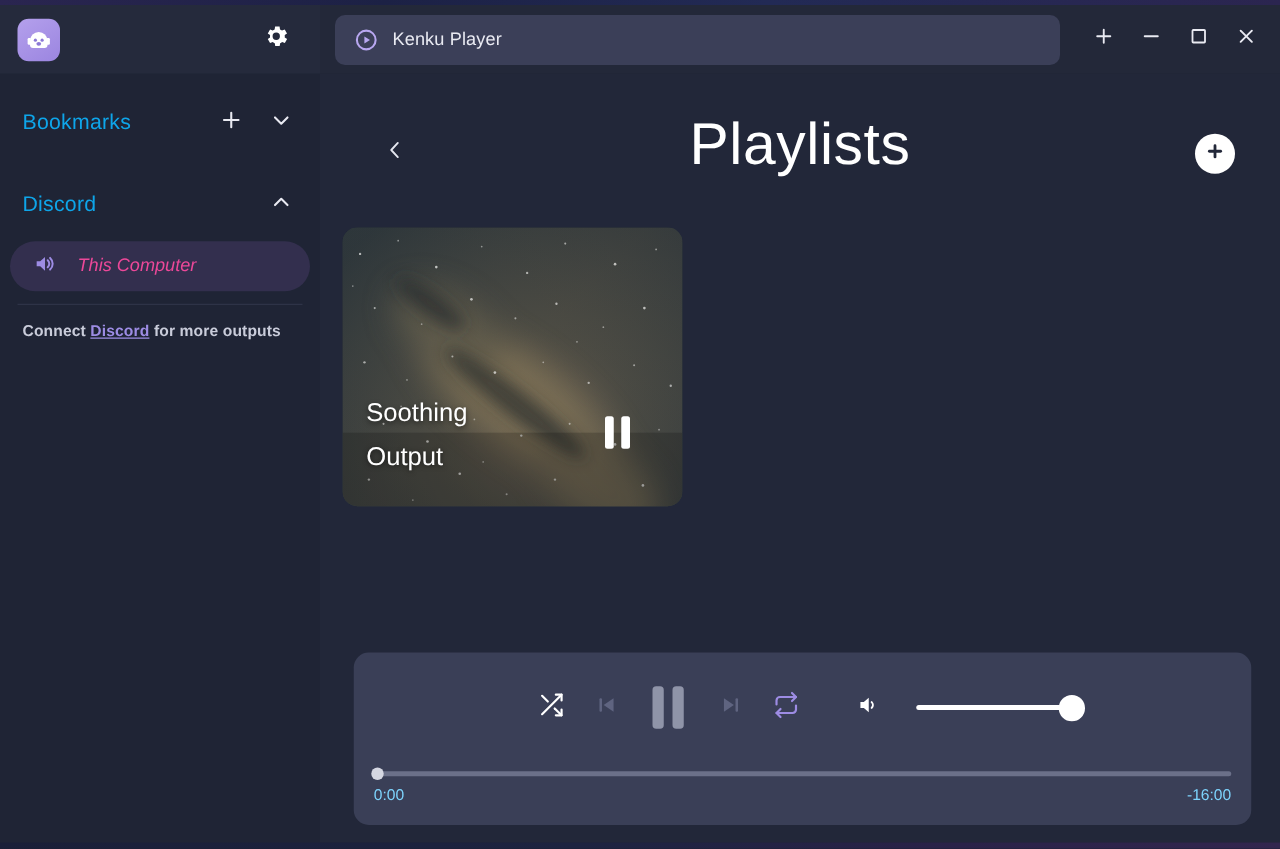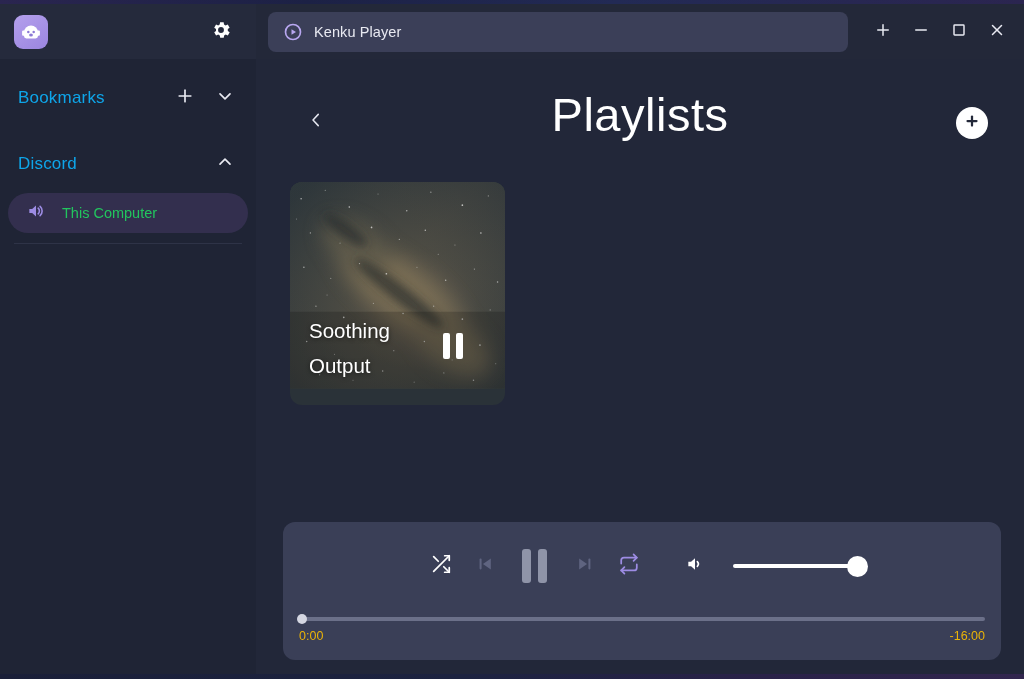--- a/index.html
+++ b/index.html
@@ -93,21 +93,21 @@
   .side-gap { height:20px; }
 
   .output-item {
     margin:6px 8px 0 8px; height:40px;
     border-radius:20px;
     background:#332f4e;
     display:flex; align-items:center; padding:0 18px;
     cursor:pointer;
   }
   .output-item .oi-label {
-    color:#22c55e; font-size:14.5px; margin-left:16px;
+    color:#ec4899; font-size:14.5px; margin-left:16px;font-style:italic;
   }
   .side-divider {
     margin:10px 14px 0 14px; height:1px; background:#2e3347;
   }
   .connect-line {
     padding:14px 18px 0 18px;
     color:#c9ccda; font-size:12.5px; font-weight:bold;
     letter-spacing:.1px;
   }
   .connect-line .dc-link {
@@ -138,25 +138,24 @@
     position:absolute; right:36px; top:48px;
     width:32px; height:32px; border-radius:50%;
     background:#ffffff;
     display:flex; align-items:center; justify-content:center;
     cursor:pointer;
   }
 
   .cards-area { padding:33px 0 0 18px; }
   .pl-card {
     position:relative;
-    width:215px; height:223px;
+    width:272px; height:223px;
     border-radius:12px; overflow:hidden;
     cursor:pointer;
     background:#2a3238;
-    margin-left:16px;
   }
   .pl-card-img { position:absolute; inset:0; }
   .pl-card-title {
     position:absolute; left:19px; bottom:22px;
     color:#fff; font-size:20.5px; line-height:1.68;
     width:130px;
     text-shadow:0 1px 4px rgba(0,0,0,.55);
   }
   .pl-card-status {
     position:absolute; right:42px; bottom:46px;
@@ -210,21 +209,21 @@
     background:#6b7089; cursor:pointer;
   }
   .prog-thumb {
     position:absolute; left:-2px; top:-3px;
     width:10px; height:10px; border-radius:50%;
     background:#d5d7e2;
   }
   .times {
     display:flex; justify-content:space-between;
     margin-top:8px;
-    color:#eab308; font-size:12.5px;
+    color:#7dd3fc; font-size:12.5px;
   }
 </style>
 </head>
 <body>
 
 <div id="app">
 
   <div class="desktop-strip-top"></div>
 
   <div class="titlebar">
@@ -339,20 +338,23 @@
           <path d="M4 9.5h3.4L12 5.4v13.2L7.4 14.5H4z"></path>
           <path d="M14.6 8.6a4.6 4.6 0 0 1 0 6.8" fill="none" stroke="#9d8ce4" stroke-width="1.9" stroke-linecap="round"></path>
           <path d="M16.9 6.4a7.6 7.6 0 0 1 0 11.2" fill="none" stroke="#9d8ce4" stroke-width="1.9" stroke-linecap="round"></path>
         </svg>
       </span>
       <span class="oi-label">This Computer</span>
     </div>
 
     <div class="side-divider"></div>
 
+    <div class="connect-line">
+      <span>Connect </span><span class="dc-link">Discord</span><span> for more outputs</span>
+    </div>
   </div>
 
   <div class="main">
 
     <div class="main-header">
       <div class="back-btn">
         <span>
           <svg width="18" height="18" viewBox="0 0 24 24" fill="none" stroke="#e5e7f0" stroke-width="2" stroke-linecap="round" stroke-linejoin="round">
             <polyline points="15 4.5 8 12 15 19.5"></polyline>
           </svg>

